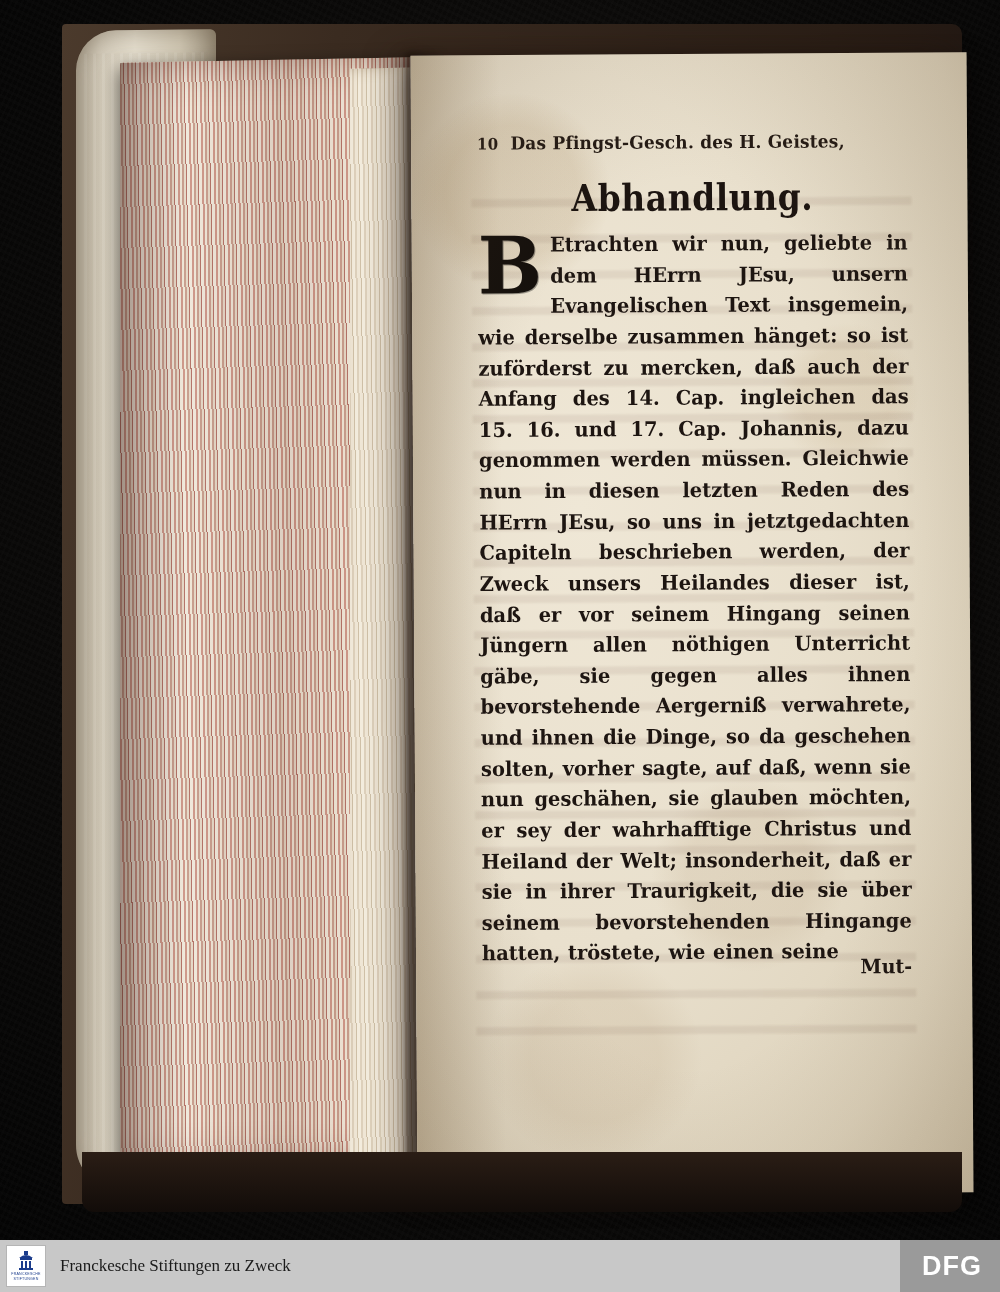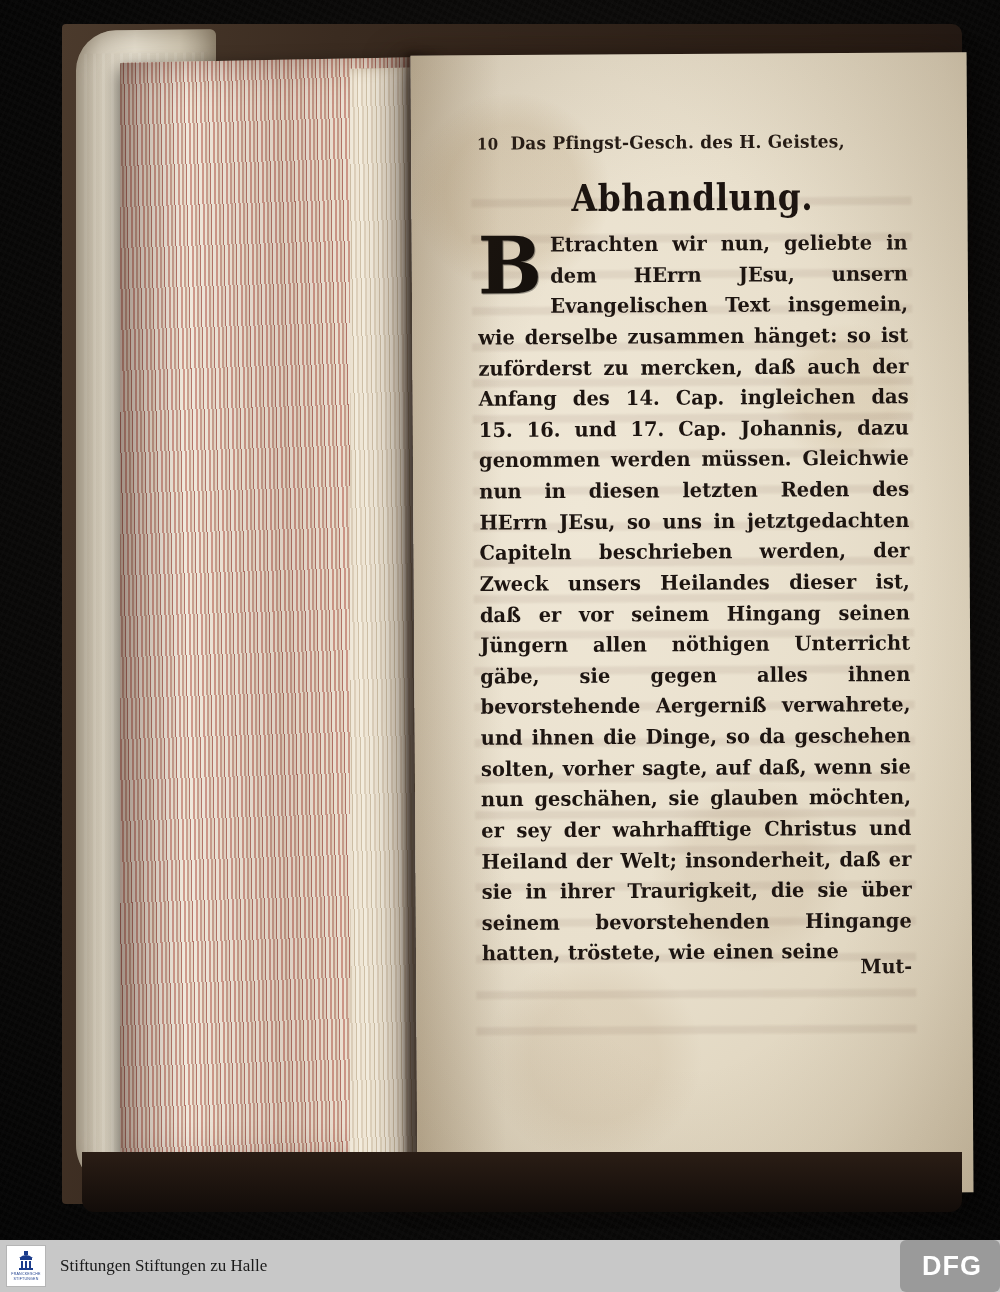--- a/index.html
+++ b/index.html
@@ -302,21 +302,20 @@
     font-weight: 700;
     font-size: 27px;
     letter-spacing: 1px;
     color: #ffffff;
     background: #9a9a9a;
     height: 52px;
     display:flex;
     align-items:center;
     padding: 0 18px 0 22px;
     flex: 0 0 auto;
-    border-radius: 6px;
   }
 </style>
 </head>
 <body>
 
 <div class="scan">
   <div class="bg-noise"></div>
 
   <div class="book">
     <div class="cover"></div>
@@ -366,16 +365,16 @@
           <rect x="6" y="12" width="2" height="7" fill="#1b3c8c"></rect>
           <rect x="10" y="12" width="2" height="7" fill="#1b3c8c"></rect>
           <rect x="14" y="12" width="2" height="7" fill="#1b3c8c"></rect>
           <rect x="4" y="19" width="14" height="2" fill="#1b3c8c"></rect>
         </svg>
       </div>
       <div class="cap">FRANCKESCHE STIFTUNGEN</div>
     </div>
   </div>
 
-  <div class="footer-text">Stiftungen Stiftungen zu Halle</div>
+  <div class="footer-text">Franckesche Stiftungen zu Zweck</div>
 
   <div class="dfg">DFG</div>
 </div>
 
 </body></html>

